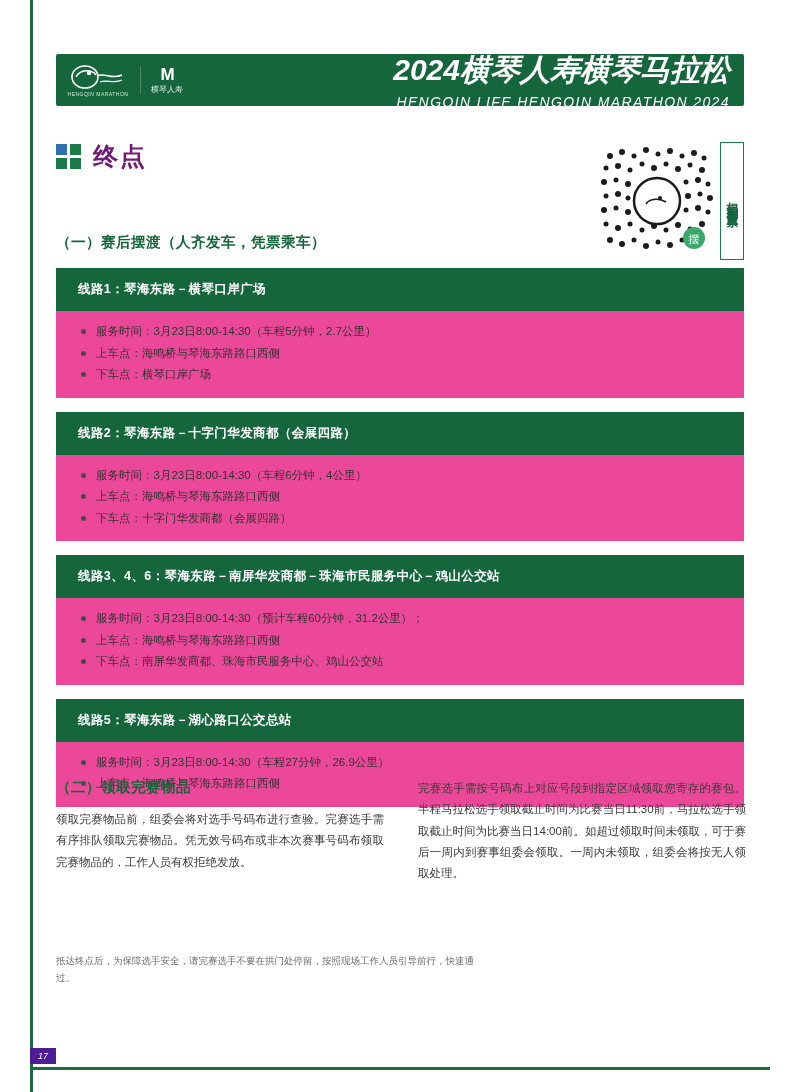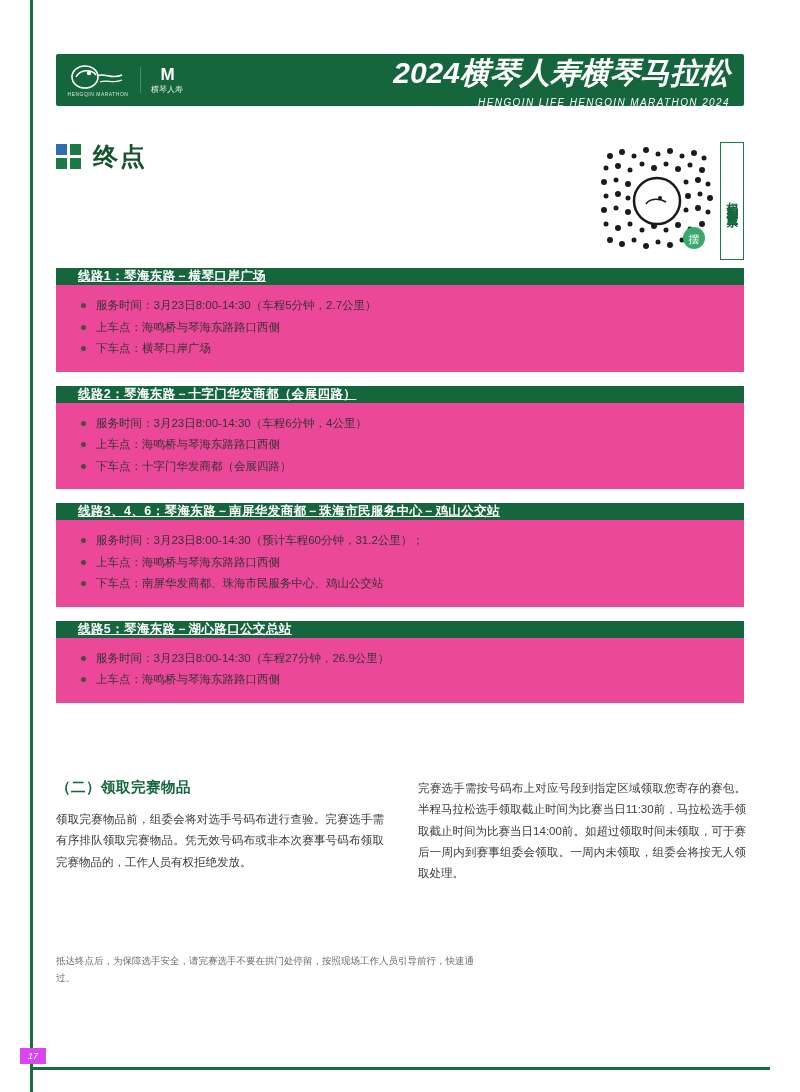--- a/index.html
+++ b/index.html
@@ -110,21 +110,21 @@
     padding-right: 4px;
   }
   .banner-title .t1 {
     font-size: 30px;
     font-weight: bold;
     letter-spacing: 0px;
     font-style: italic;
     white-space: nowrap;
   }
   .banner-title .t2 {
-    font-size: 10px;
+    font-size: 14px;
     letter-spacing: 1.4px;
     margin-top: 3px;
     font-style: italic;
     white-space: nowrap;
   }
 
   
   .sec-title-wrap {
     position: absolute;
     left: 56px;
@@ -138,21 +138,21 @@
     grid-template-columns: 11px 11px;
     grid-template-rows: 11px 11px;
     gap: 3px;
   }
   .sq { width: 11px; height: 11px; }
   .sq.green { background: #1b7a46; }
   .sq.blue  { background: #2f6fad; }
   .sec-title {
     font-size: 25px;
     font-weight: bold;
-    color: #14532d;
+    color: #701a75;
     letter-spacing: 2px;
   }
 
   
   .qr-area {
     position: absolute;
     right: 56px;
     top: 142px;
     display: flex;
     align-items: flex-start;
@@ -201,24 +201,23 @@
     width: 688px;
   }
   .route {
     margin-bottom: 14px;
   }
   .route-head {
     background: #15663c;
     color: #fff;
     font-size: 12.5px;
     font-weight: bold;
-    padding: 0 22px;
+    padding: 13px 22px;
     letter-spacing: .4px;
     box-sizing: border-box;
-    text-decoration: underline;
   }
   .route-body {
     background: #ec4899;
     padding: 10px 22px 12px 22px;
     box-sizing: border-box;
   }
   .route-body ul {
     margin: 0;
     padding: 0;
     list-style: none;
@@ -280,25 +279,25 @@
   }
   .tips .tip-body {
     font-size: 9.5px;
     color: #6b6b6b;
     line-height: 1.8;
   }
 
   
   .page-no {
     position: absolute;
-    left: 20px;
+    left: 30px;
     bottom: 28px;
     width: 26px;
     height: 16px;
-    background: #d946ef;
+    background: #4c1d95;
     color: #fff;
     font-size: 9px;
     display: flex;
     align-items: center;
     justify-content: center;
     font-style: italic;
   }
 </style>
 </head>
 <body>
@@ -409,20 +408,21 @@
         </g>
         <circle cx="96" cy="96" r="11" fill="#3aa76d"></circle>
         <text x="96" y="101" font-size="11" fill="#ffffff" text-anchor="middle" font-family="DejaVu Sans, sans-serif">摆</text>
       </svg>
     </div>
     <div class="qr-side">
       <span>扫码购买摆渡车票</span>
     </div>
   </div>
 
+  <div class="sub-head" id="subhead1">（一）赛后摆渡（人齐发车，凭票乘车）</div>
 
   <div class="routes">
 
     <div class="route">
       <div class="route-head">线路1：琴海东路－横琴口岸广场</div>
       <div class="route-body">
         <ul>
           <li>服务时间：3月23日8:00-14:30（车程5分钟，2.7公里）</li>
           <li>上车点：海鸣桥与琴海东路路口西侧</li>
           <li>下车点：横琴口岸广场</li>

